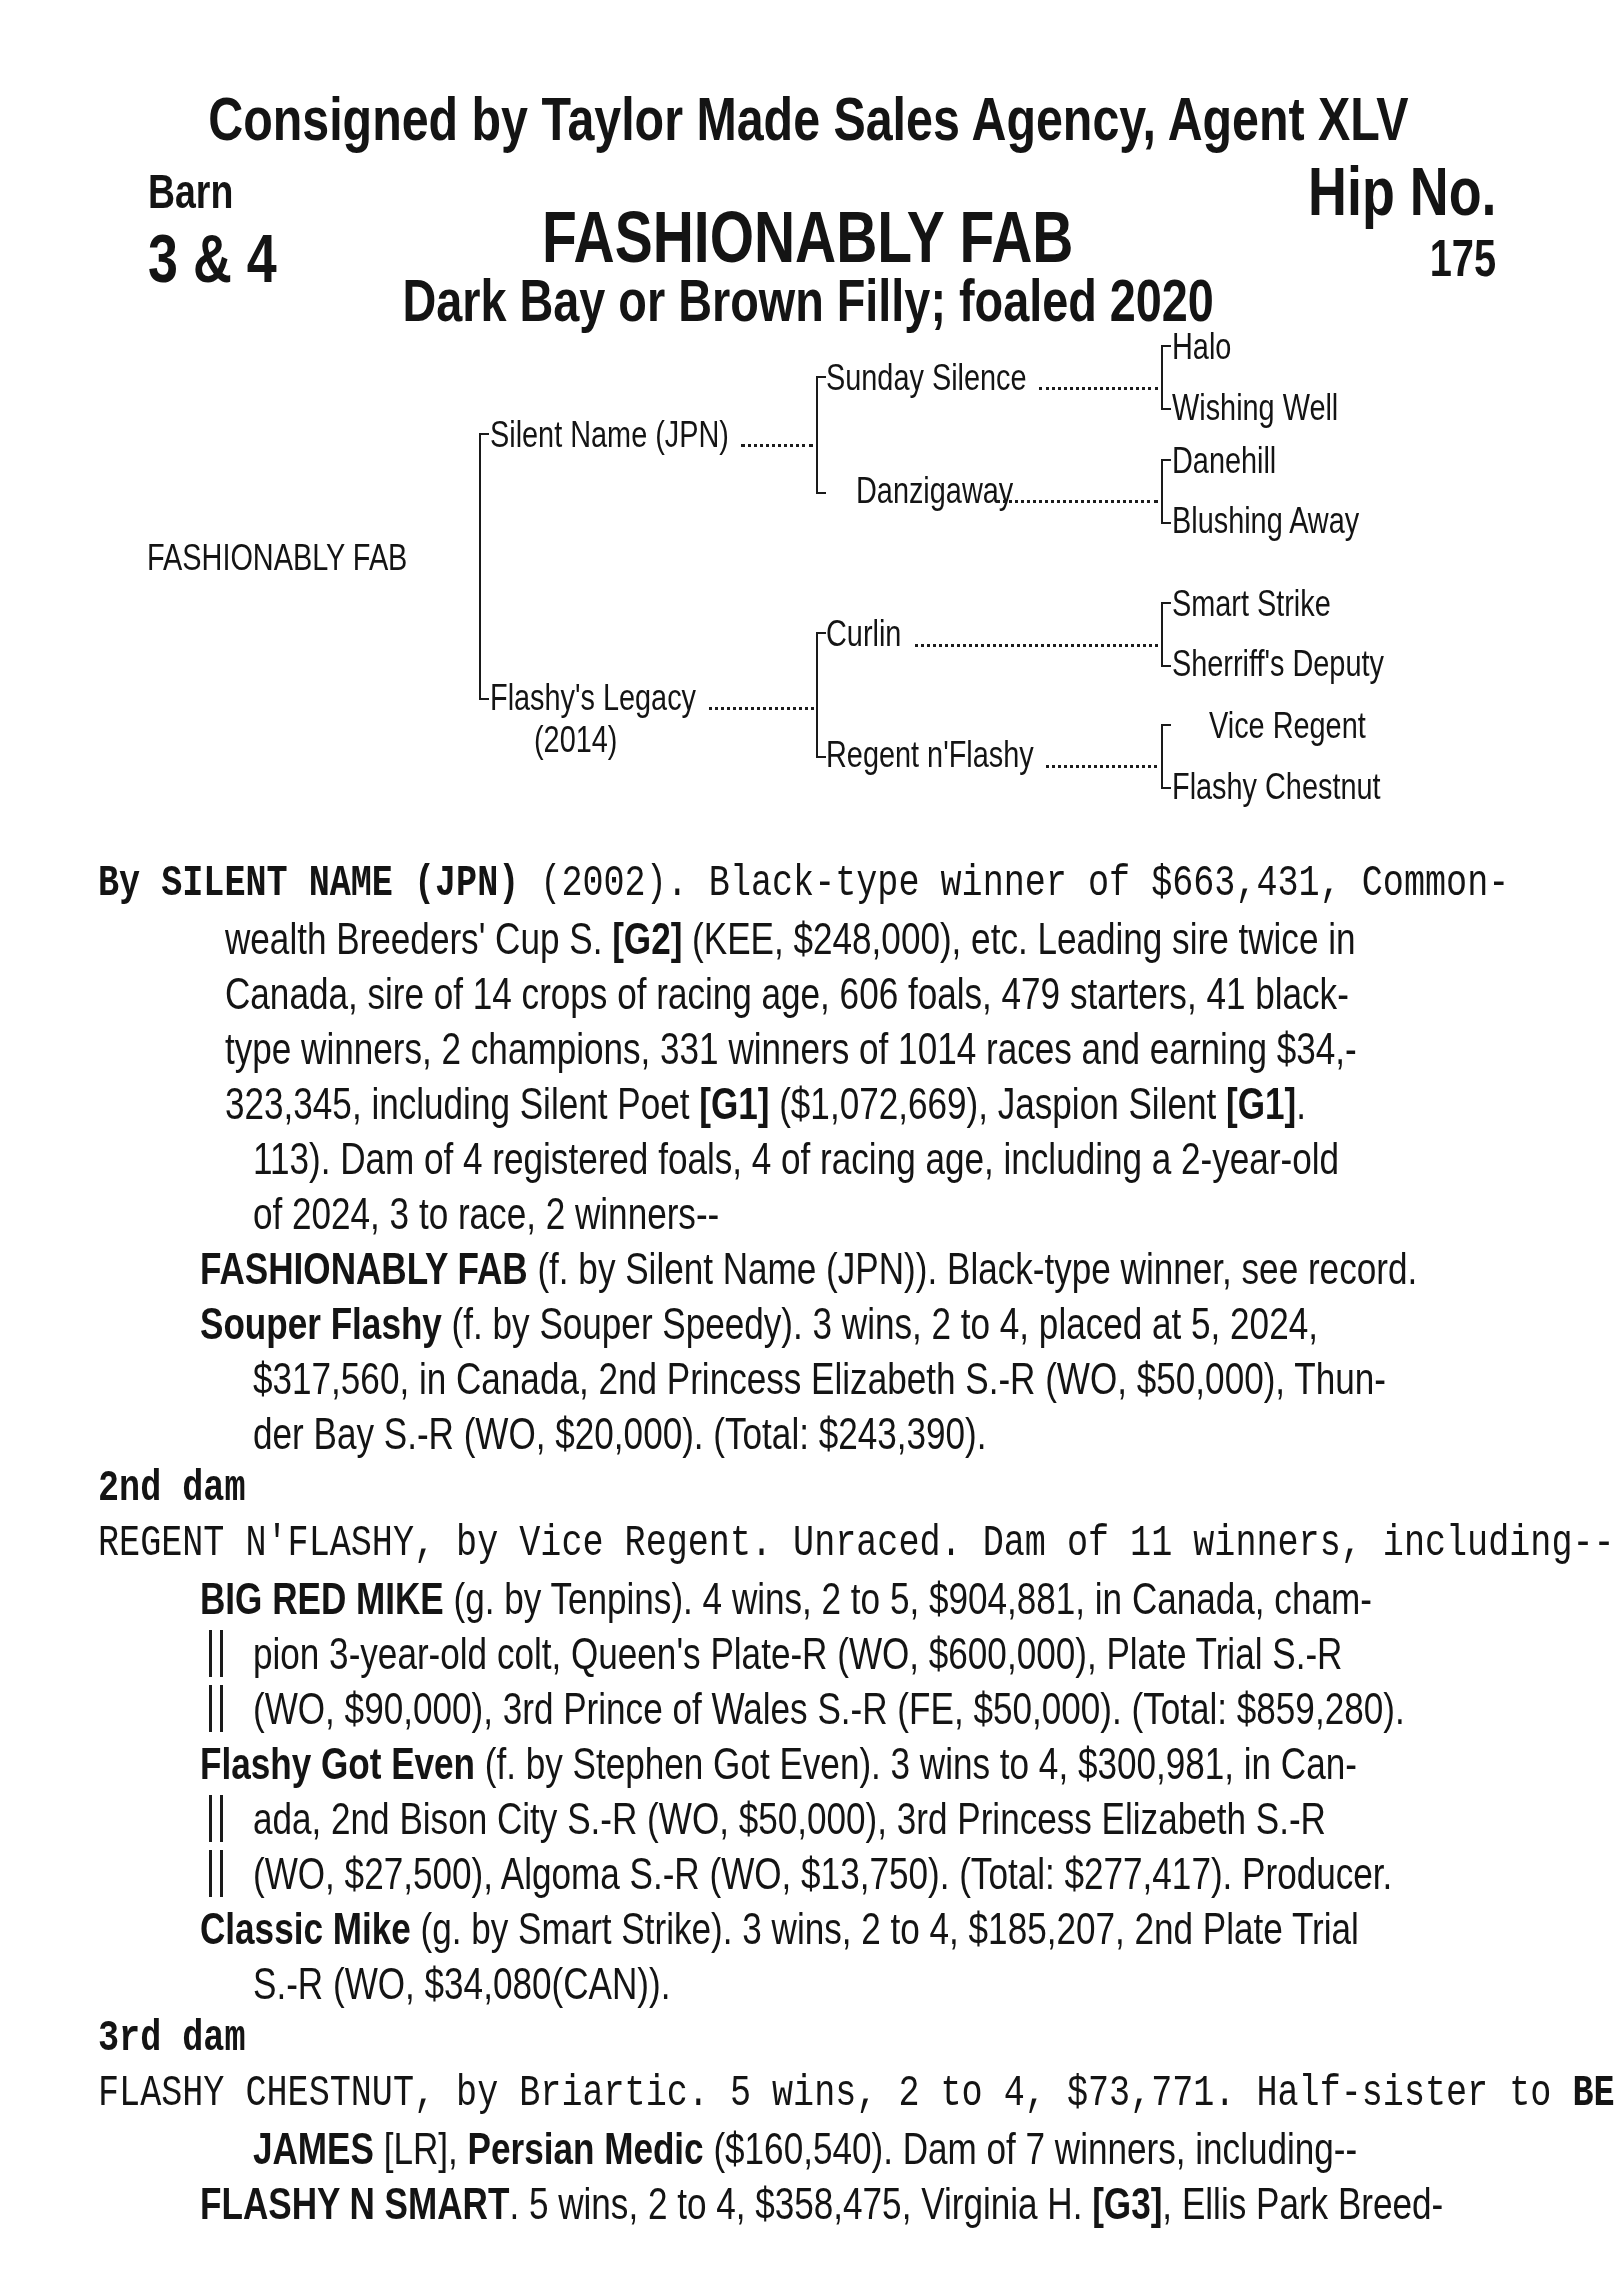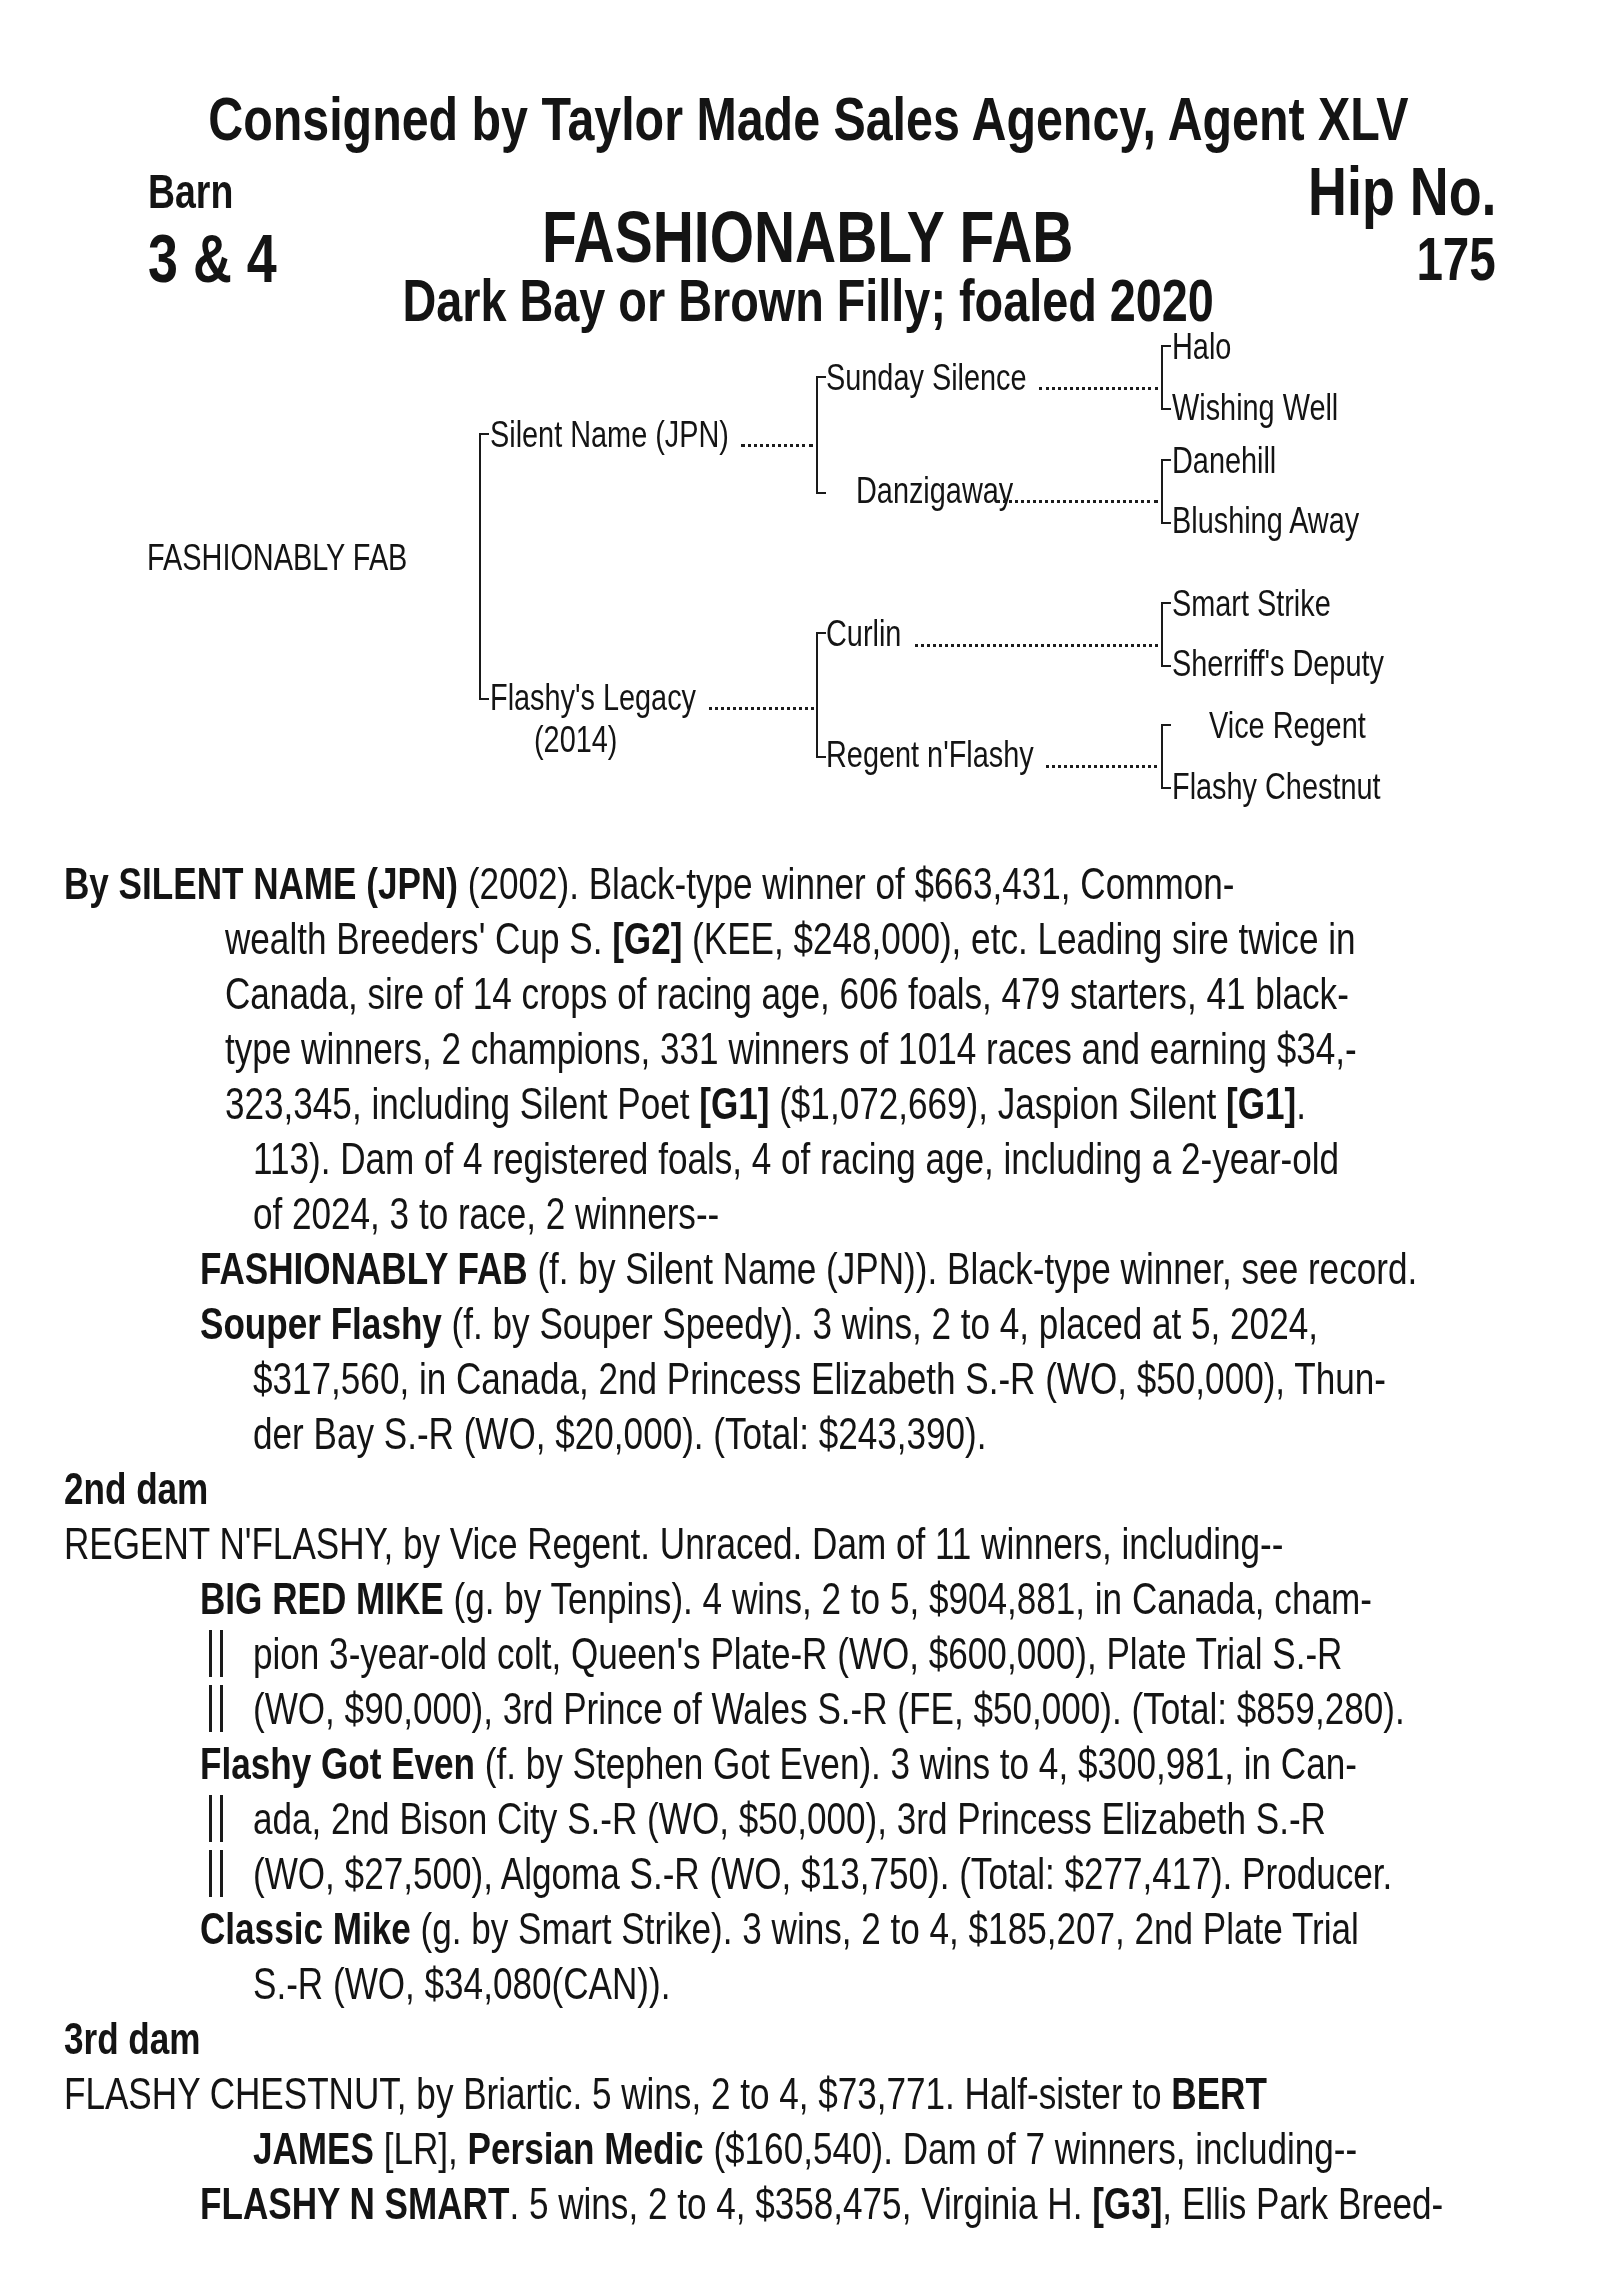--- a/index.html
+++ b/index.html
@@ -26,37 +26,37 @@
   
   .center-line{position:absolute;left:0;width:100%;text-align:center;}
   .consignor{top:84px;font-size:62px;line-height:69px;font-weight:bold;}
   .title{top:197px;font-size:73px;line-height:80px;font-weight:bold;}
   .colorline{top:267px;font-size:60px;line-height:67px;font-weight:bold;}
   .corner{position:absolute;font-weight:bold;}
   .barn-label{left:148px;top:154px;font-size:48px;line-height:76px;}
   .barn-value{left:148px;top:221px;font-size:69px;line-height:76px;}
   .hip-block{right:120px;text-align:right;}
   .hip-label{top:154px;font-size:69px;line-height:76px;}
-  .hip-value{top:221px;font-size:61px;line-height:76px;text-align:center;}
+  .hip-value{top:221px;font-size:51px;line-height:76px;text-align:center;}
 
   
   .tree{position:absolute;left:0;top:0;width:100%;height:100%;}
   .tnode{position:absolute;height:37px;line-height:37px;font-size:37px;}
   .leader{position:absolute;height:0;border-bottom:3.7px dotted #1c1c1c;}
   .bracket{
     position:absolute;width:8.3px;
     border-left:2.3px solid #1a1a1a;
     border-top:2.3px solid #1a1a1a;
     border-bottom:2.3px solid #1a1a1a;
   }
 
   
   .bodyblock{position:absolute;left:0;top:856px;width:100%;}
   .line{position:relative;height:55px;line-height:55px;font-size:45px;}
-  .ind-flush{padding-left:64px;}
+  .ind-flush{padding-left:98px;font-family:Liberation Mono, monospace;}
   .ind-c1{padding-left:225px;}
   .ind-foal{padding-left:200px;}
   .ind-c2{padding-left:253px;}
   .bars::before{
     content:"";
     position:absolute;
     left:209px;top:3.7px;bottom:3.7px;width:13.8px;
     border-left:3.2px solid #1a1a1a;
     border-right:3.2px solid #1a1a1a;
     box-sizing:border-box;

